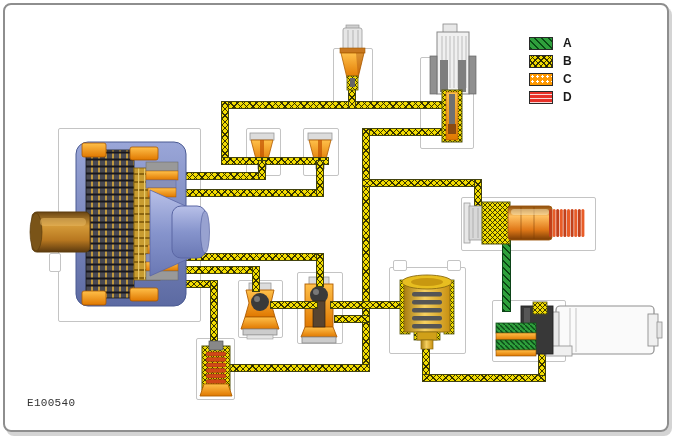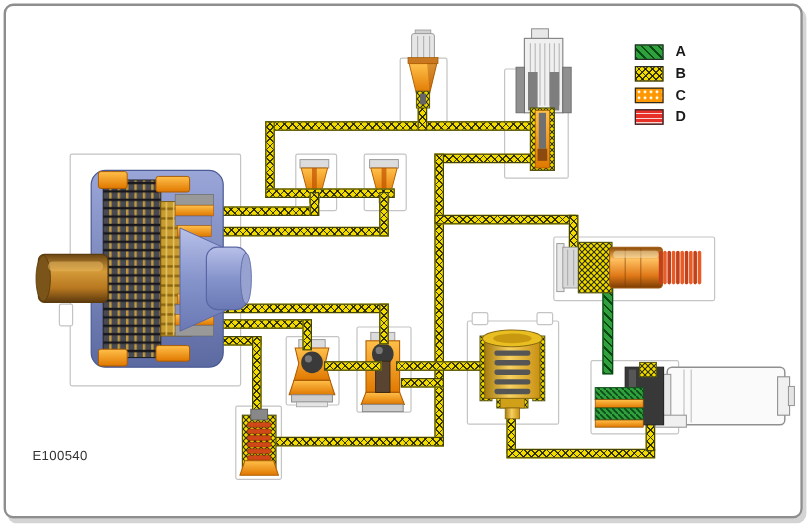--- a/index.html
+++ b/index.html
@@ -303,15 +303,15 @@
     <div class="lrow">
       <span class="swatch sw-c"></span>
       <span class="llabel">C</span>
     </div>
     <div class="lrow">
       <span class="swatch sw-d"></span>
       <span class="llabel">D</span>
     </div>
   </div>
 
-  <div class="fig-code" style="left:27px;top:374px;">E100540</div>
+  <div class="fig-code" style="left:27px;top:397px;font-family:Liberation Mono, monospace;">E100540</div>
 
 </div>
 
 </body></html>

